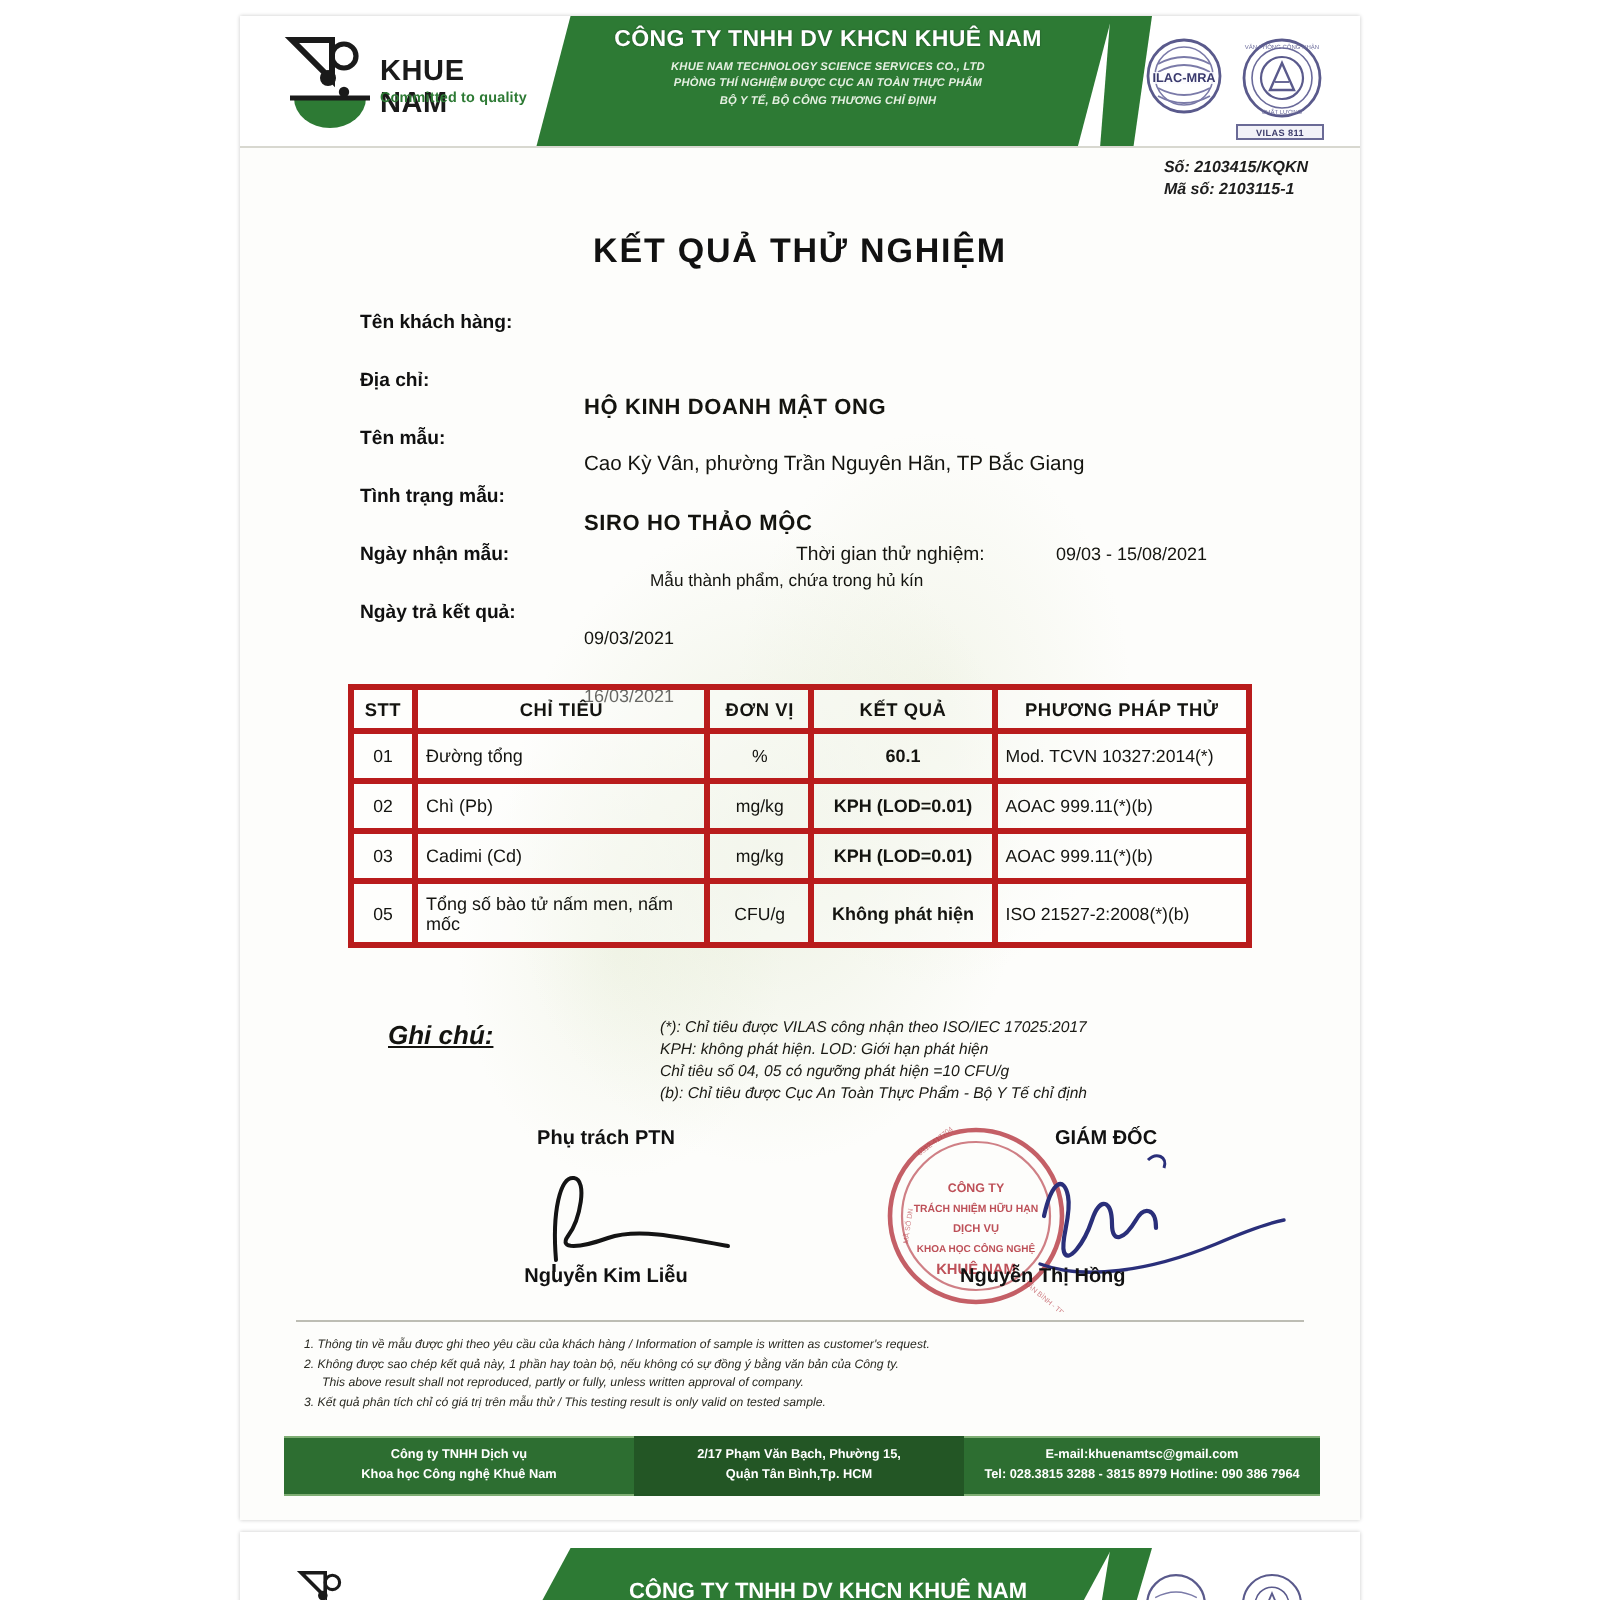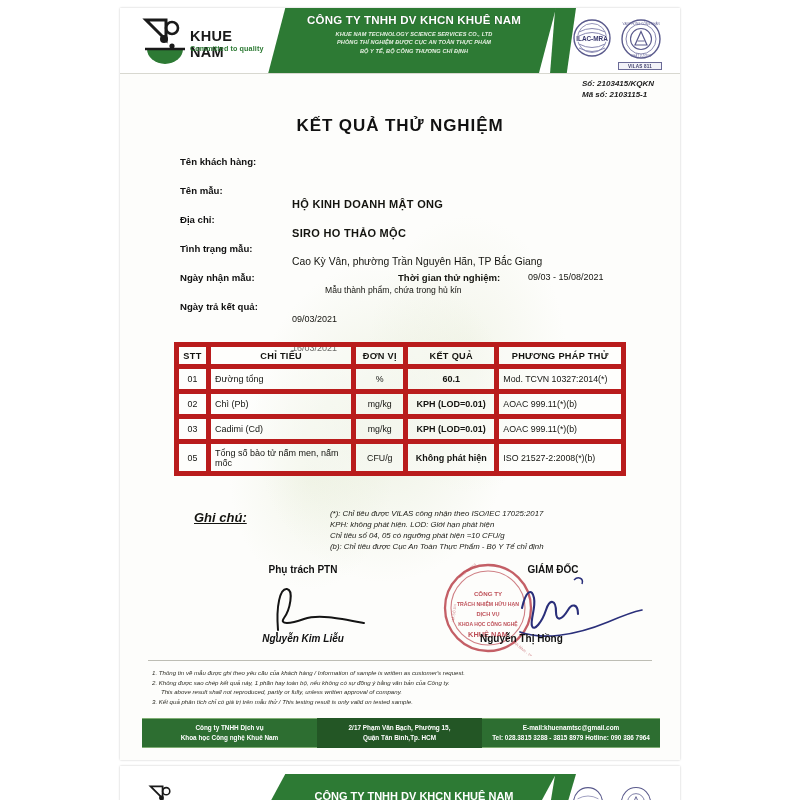--- a/index.html
+++ b/index.html
@@ -123,34 +123,34 @@
     position: absolute; left: 0; top: 0;
     font-weight: bold; font-size: 9.6px; color: #101010;
   }
   .info-val { position: absolute; left: 112px; top: 0; margin-top: 42px; }
   .v-strong { font-weight: bold; font-size: 11px; letter-spacing: .3px; }
   .v-plain  { font-size: 10.3px; }
   .v-small  { font-size: 8.6px; padding-left: 33px; }
   .v-date   { font-size: 9px; }
   .info-lbl2 {
     position: absolute; left: 218px; top: 0;
-    font-weight: bold; font-size: 9.6px;
+    font-weight: normal; font-size: 9.6px;
   }
   .info-val2 { position: absolute; left: 348px; top: 0; font-size: 9px; }
 
   
   .tbl {
     position: absolute; left: 54px; top: 334px;
     width: 452px;
     border-collapse: collapse;
     font-size: 9px;
     background: rgba(255,255,255,.35);
   }
   .tbl th, .tbl td {
-    border: 5px solid #b91c1c;
+    border: 3px solid #b91c1c;
     padding: 3px 4px;
     color: #141410;
     vertical-align: middle;
   }
   .tbl th {
     font-size: 9.2px; font-weight: bold; text-align: center;
     letter-spacing: .3px; height: 22px;
   }
   .c-stt    { width: 32px;  text-align: center; font-size: 8.8px; }
   .c-name   { width: 148px; text-align: left; font-size: 9px; }
@@ -172,21 +172,21 @@
     font-size: 7.8px; font-style: italic; line-height: 11px; color: #1a1a14;
   }
 
   
   .sig { position: absolute; top: 556px; font-size: 10px; font-weight: bold; color: #111; }
   .sig-left  { left: 118px; width: 130px; text-align: center; }
   .sig-right { left: 368px; width: 130px; text-align: center; }
   .sig-name {
     position: absolute; top: 625px; font-size: 10px; font-weight: bold; color: #111;
   }
-  .sig-name-left  { left: 108px; width: 150px; text-align: center; font-style: italic; }
+  .sig-name-left  { left: 108px; width: 150px; text-align: center; }
   .sig-name-right { left: 360px; width: 150px; }
   .scribble { position: absolute; pointer-events: none; }
   .stamp {
     position: absolute; left: 320px; top: 552px;
     width: 96px; height: 96px; pointer-events: none;
   }
 
   
   .legal {
     position: absolute; left: 32px; top: 660px; width: 496px;
@@ -293,26 +293,26 @@
     </div>
 
     <div class="title">KẾT QUẢ THỬ NGHIỆM</div>
 
     <div class="info">
       <div class="info-row">
         <span class="info-lbl">Tên khách hàng:</span>
         <span class="info-val v-strong">HỘ KINH DOANH MẬT ONG</span>
       </div>
       <div class="info-row">
+        <span class="info-lbl">Địa chỉ:</span>
+        <span class="info-val v-plain">Cao Kỳ Vân, phường Trần Nguyên Hãn, TP Bắc Giang</span>
+      </div>
+      <div class="info-row">
         <span class="info-lbl">Tên mẫu:</span>
         <span class="info-val v-strong">SIRO HO THẢO MỘC</span>
-      </div>
-      <div class="info-row">
-        <span class="info-lbl">Địa chỉ:</span>
-        <span class="info-val v-plain">Cao Kỳ Vân, phường Trần Nguyên Hãn, TP Bắc Giang</span>
       </div>
       <div class="info-row">
         <span class="info-lbl">Tình trạng mẫu:</span>
         <span class="info-val v-small">Mẫu thành phẩm, chứa trong hủ kín</span>
       </div>
       <div class="info-row">
         <span class="info-lbl">Ngày nhận mẫu:</span>
         <span class="info-val v-date">09/03/2021</span>
         <span class="info-lbl2">Thời gian thử nghiệm:</span>
         <span class="info-val2">09/03 - 15/08/2021</span>

